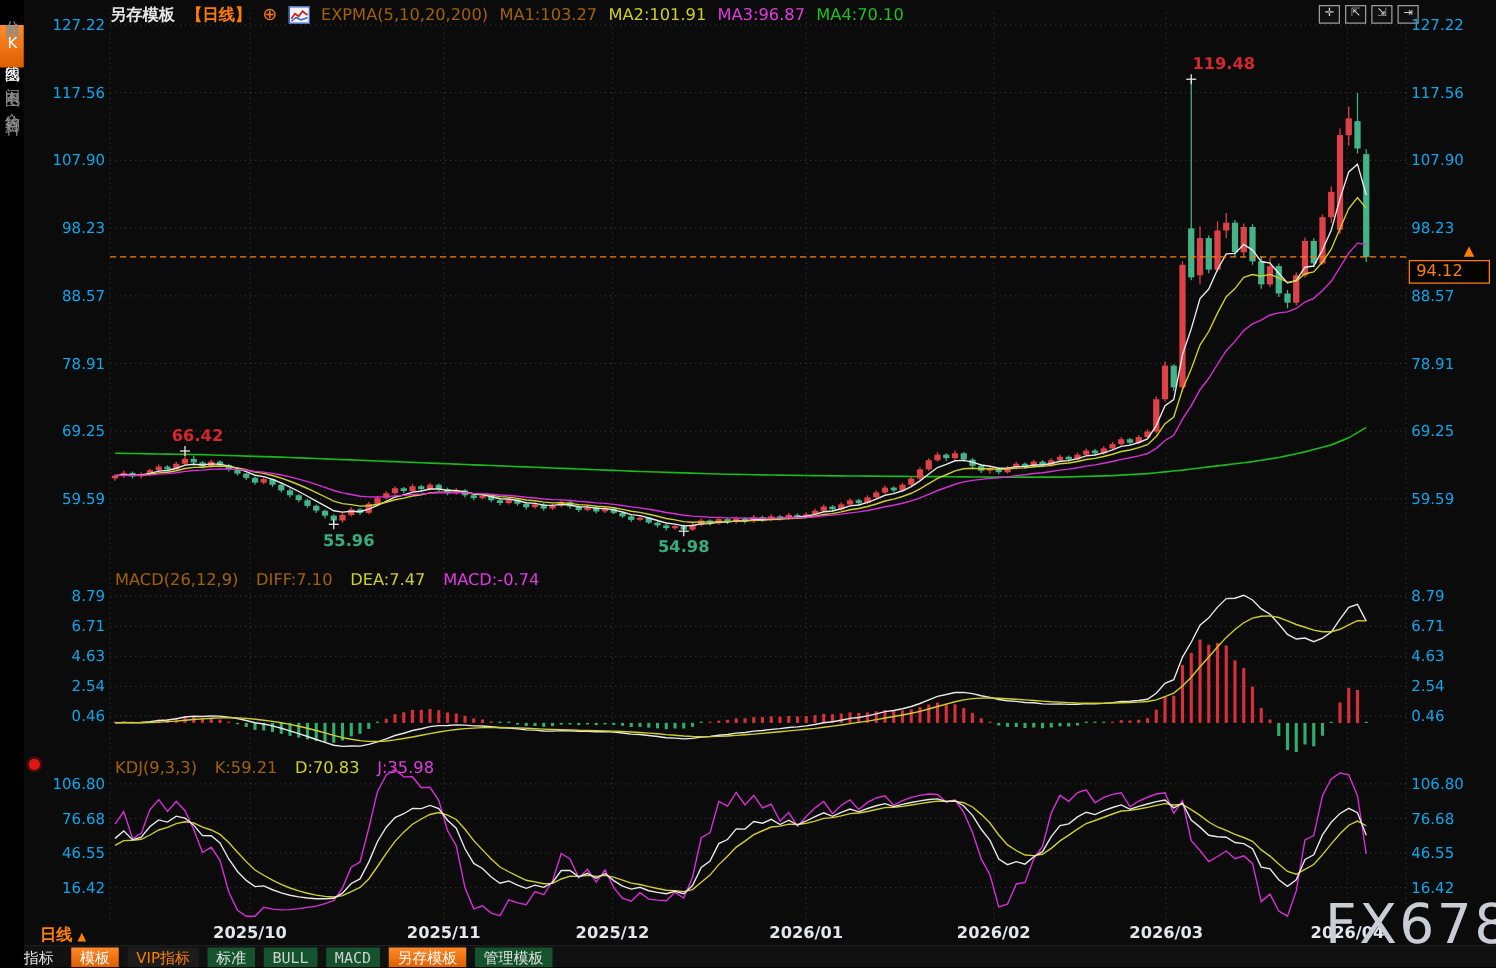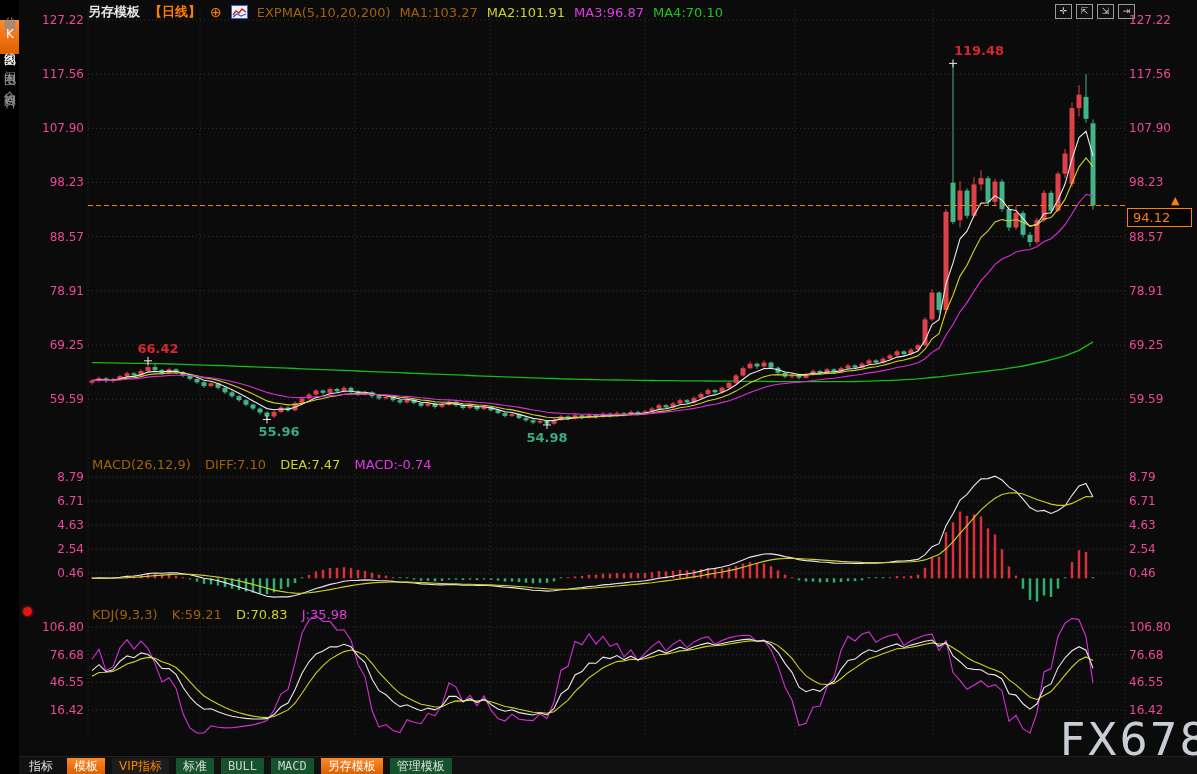--- a/index.html
+++ b/index.html
@@ -17,41 +17,41 @@
   #header span{margin-right:9px;vertical-align:middle;}
   .t-symbol{font-weight:bold;color:#e6e6e6;}
   .t-period{font-weight:bold;color:#ff7e00;}
   .t-plus{color:#ff7e00;font-size:14px;}
   .chart-ic{display:inline-block;width:15px;height:12px;background:#f2f2f2;border:1px solid #3a62c8;vertical-align:middle;}
   
   #tr-icons{right:62px;top:4px;display:flex;gap:4px;}
   .tr-ic{width:15px;height:13px;border:1px solid #9a9a9a;color:#cfcfcf;font-size:9px;line-height:13px;
          text-align:center;background:#101010;}
   
-  .yl,.yr{position:absolute;font-size:12px;color:#ec4899;z-index:2;}
+  .yl,.yr{position:absolute;font-size:12px;color:#0ea5e9;z-index:2;}
   .yl{left:24px;width:60px;text-align:right;}
   .yr{left:1129px;width:62px;text-align:left;}
   
   .ind-hdr{position:absolute;left:92px;font-size:13px;white-space:nowrap;z-index:2;}
   .ind-hdr span{margin-right:10px;}
   .c-white{color:#a16207;} .c-yellow{color:#cfd126;margin-top:43px;} .c-magenta{color:#e23ae2;} .c-green{color:#1ec41e;}
   
   #price-box{left:1127px;top:208px;width:58px;height:17px;border:1px solid #ff8000;background:#050505;
              color:#ff8000;font-size:13px;line-height:17px;padding-left:5px;}
   #price-arrow{left:1171px;top:194px;color:#ff8000;font-size:11px;}
   
   #panel-marker{left:23px;top:607px;width:9px;height:9px;border-radius:50%;background:#e01616;
                 box-shadow:0 0 0 2px rgba(224,22,22,.25);}
   
   #date-row{left:0;top:738px;width:1197px;height:18px;background:#0b0b0b;}
   .m-label{position:absolute;top:1px;transform:translateX(-50%);font-size:13px;font-weight:bold;color:#e4e7ec;}
   #period-sel{position:absolute;left:32px;top:1px;color:#ff8000;font-size:13px;font-weight:bold;}
   #period-sel .arr{font-size:9px;margin-left:4px;}
   #toolbar{left:0;top:756px;width:1197px;height:18px;background:#111;border-top:1px solid #1f1f1f;
-           display:flex;align-items:center;padding-left:22px;gap:7px;box-sizing:border-box;}
+           display:flex;align-items:center;padding-left:12px;gap:7px;box-sizing:border-box;}
   .tb-btn{font-size:12px;height:16px;line-height:16px;padding:0 7px;color:#e0e0e0;background:#14532d;cursor:default;}
   .tb-btn.plain-first{background:transparent;}
   .tb-btn.orange{background:linear-gradient(180deg,#ff8a2a,#dd5f00);color:#fff;}
   .tb-btn.vip{color:#ff8000;background:#1c1c1c;}
   .tb-btn.mono{font-family:"DejaVu Sans Mono","Liberation Mono",monospace;color:#cfcfcf;}
   #watermark{left:1060px;top:714px;font-size:44px;color:#c9ced6;z-index:5;letter-spacing:2px;}
   svg text{font-family:"DejaVu Sans","Liberation Sans",sans-serif;font-weight:bold;font-size:13px;}
 </style>
 </head>
 <body>
@@ -574,20 +574,30 @@
     <span class="c-white">K:59.21</span>
     <span class="c-yellow">D:70.83</span>
     <span class="c-magenta">J:35.98</span>
   </div>
 
   <div id="price-box" class="ov">94.12</div>
   <div id="price-arrow" class="ov">▲</div>
 
   <div id="panel-marker" class="ov"></div>
 
+  <div id="date-row" class="ov">
+    <span id="period-sel"><span>日线</span><span class="arr">▲</span></span>
+  <span class="m-label" style="left: 200px;">2025/10</span>
+      <span class="m-label" style="left: 355px;">2025/11</span>
+      <span class="m-label" style="left: 490px;">2025/12</span>
+      <span class="m-label" style="left: 645px;">2026/01</span>
+      <span class="m-label" style="left: 795px;">2026/02</span>
+      <span class="m-label" style="left: 933px;">2026/03</span>
+      <span class="m-label" style="left: 1078px;">2026/04</span>
+    </div>
 
   <div id="toolbar" class="ov">
       <div class="tb-btn plain-first">指标</div>
       <div class="tb-btn orange">模板</div>
       <div class="tb-btn vip">VIP指标</div>
       <div class="tb-btn plain">标准</div>
       <div class="tb-btn mono">BULL</div>
       <div class="tb-btn mono">MACD</div>
       <div class="tb-btn orange">另存模板</div>
       <div class="tb-btn plain">管理模板</div>

